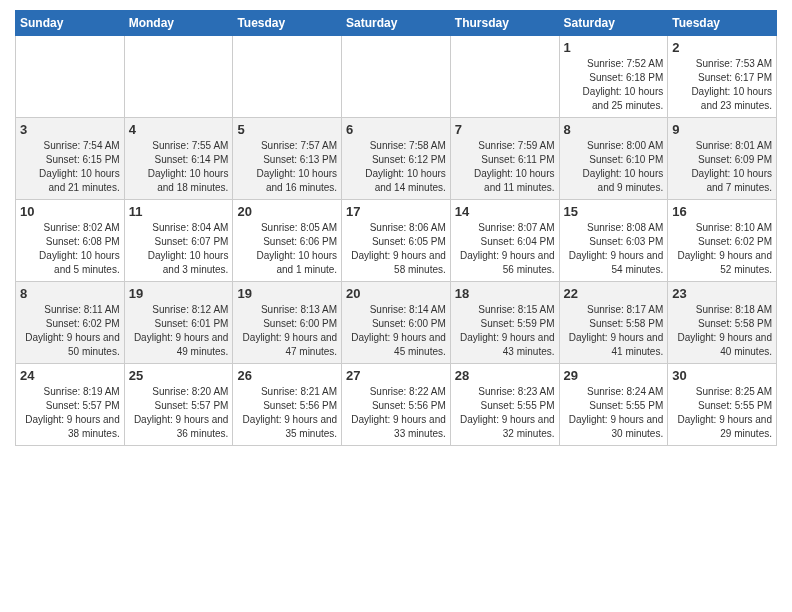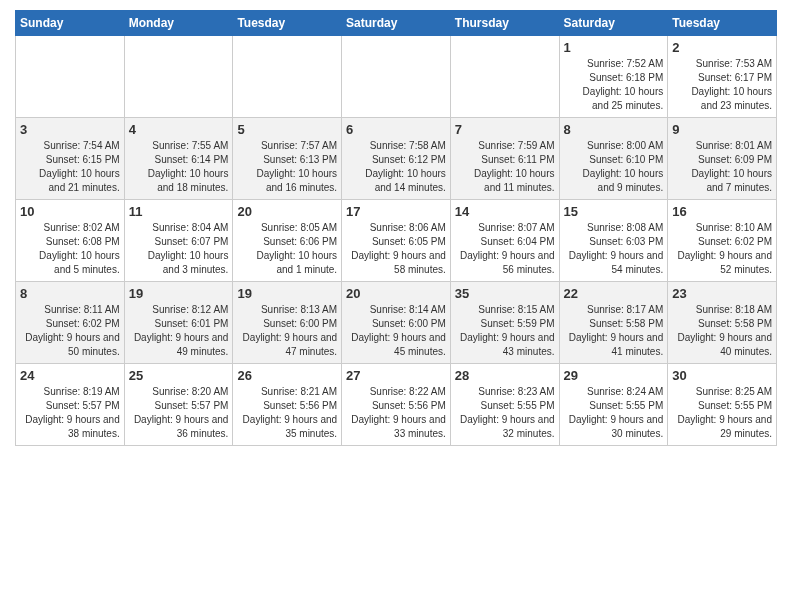--- a/index.html
+++ b/index.html
@@ -207,21 +207,21 @@
           </td>
           <td>
             <span class="day-number">19</span>
             <div class="cell-content">Sunrise: 8:13 AM<br>Sunset: 6:00 PM<br>Daylight: 9 hours and 47 minutes.</div>
           </td>
           <td>
             <span class="day-number">20</span>
             <div class="cell-content">Sunrise: 8:14 AM<br>Sunset: 6:00 PM<br>Daylight: 9 hours and 45 minutes.</div>
           </td>
           <td>
-            <span class="day-number">35</span>
+            <span class="day-number">18</span>
             <div class="cell-content">Sunrise: 8:15 AM<br>Sunset: 5:59 PM<br>Daylight: 9 hours and 43 minutes.</div>
           </td>
           <td>
             <span class="day-number">22</span>
             <div class="cell-content">Sunrise: 8:17 AM<br>Sunset: 5:58 PM<br>Daylight: 9 hours and 41 minutes.</div>
           </td>
           <td>
             <span class="day-number">23</span>
             <div class="cell-content">Sunrise: 8:18 AM<br>Sunset: 5:58 PM<br>Daylight: 9 hours and 40 minutes.</div>
           </td>

